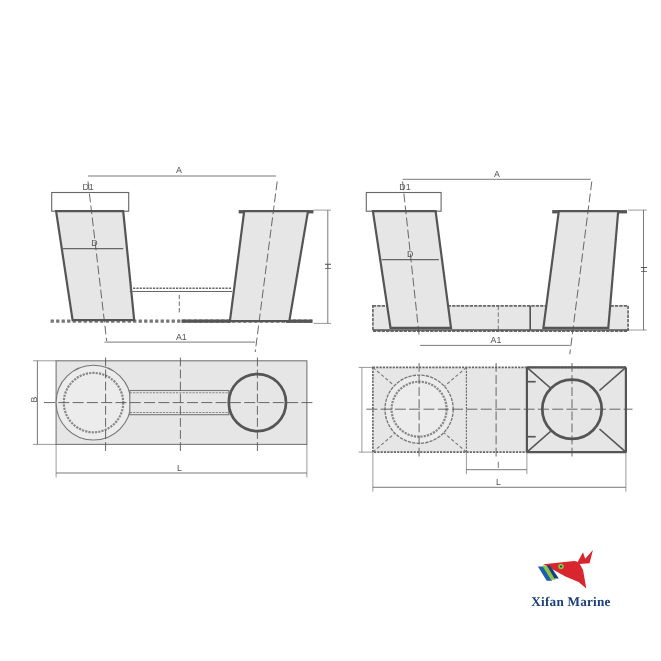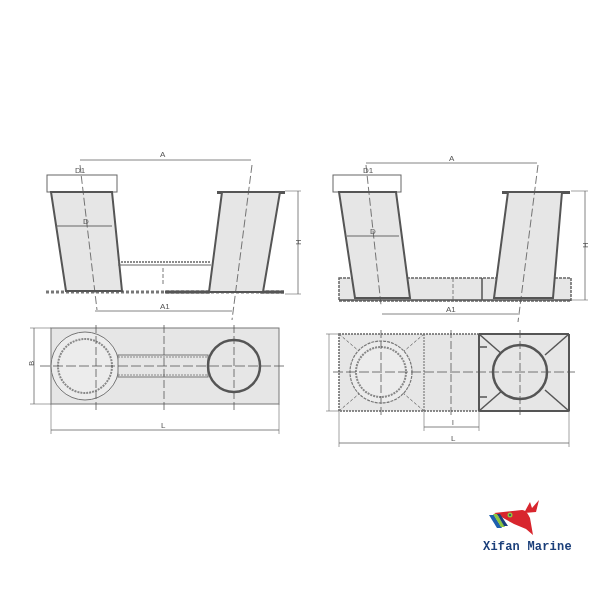--- a/index.html
+++ b/index.html
@@ -1,19 +1,19 @@
 <!DOCTYPE html>
 <html><head>
   <meta charset="utf-8">
   <style>
     html, body { margin: 0; padding: 0; background: #ffffff; }
     body { width: 601px; height: 601px; position: relative; overflow: hidden; font-family: "Liberation Sans", sans-serif; }
     #canvas { position: absolute; left: 0; top: 0; width: 601px; height: 601px; }
     .dim-label { font-family: "Liberation Sans", sans-serif; font-size: 8px; fill: #555; }
-    .logo-text { position: absolute; left: 483px; top: 540px; font-family: Liberation Mono, monospace; font-weight: bold; font-size: 12px; color: #1b3f7a; letter-spacing: 0.2px; white-space: nowrap; }
+    .logo-text { position: absolute; left: 483px; top: 540px; font-family: Liberation Serif, serif; font-weight: bold; font-size: 12px; color: #1b3f7a; letter-spacing: 0.2px; white-space: nowrap; }
   </style>
 </head>
 <body>
 
 <svg id="canvas" viewBox="0 0 601 601" xmlns="http://www.w3.org/2000/svg">
   <defs>
     <marker id="arr" markerWidth="6" markerHeight="6" refX="3" refY="3" orient="auto">
       <path d="M0,0 L6,3 L0,6 z" fill="#666"></path>
     </marker>
   </defs>

